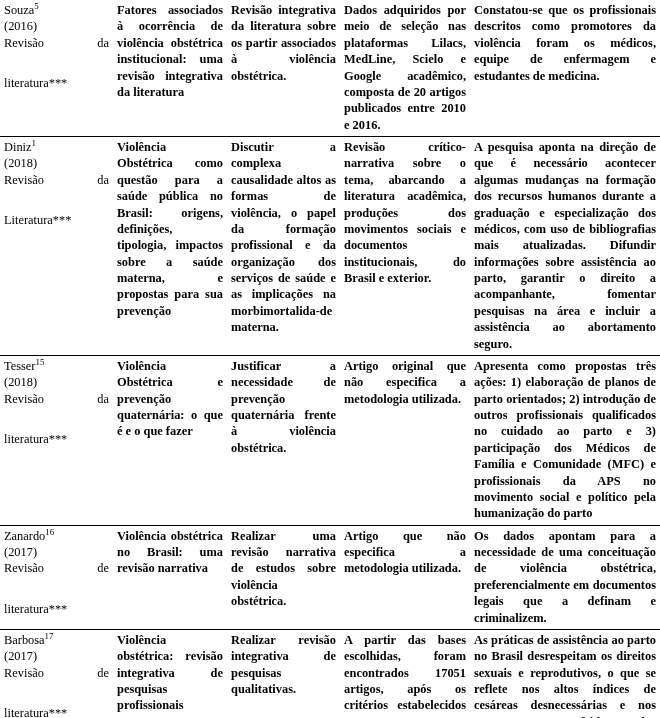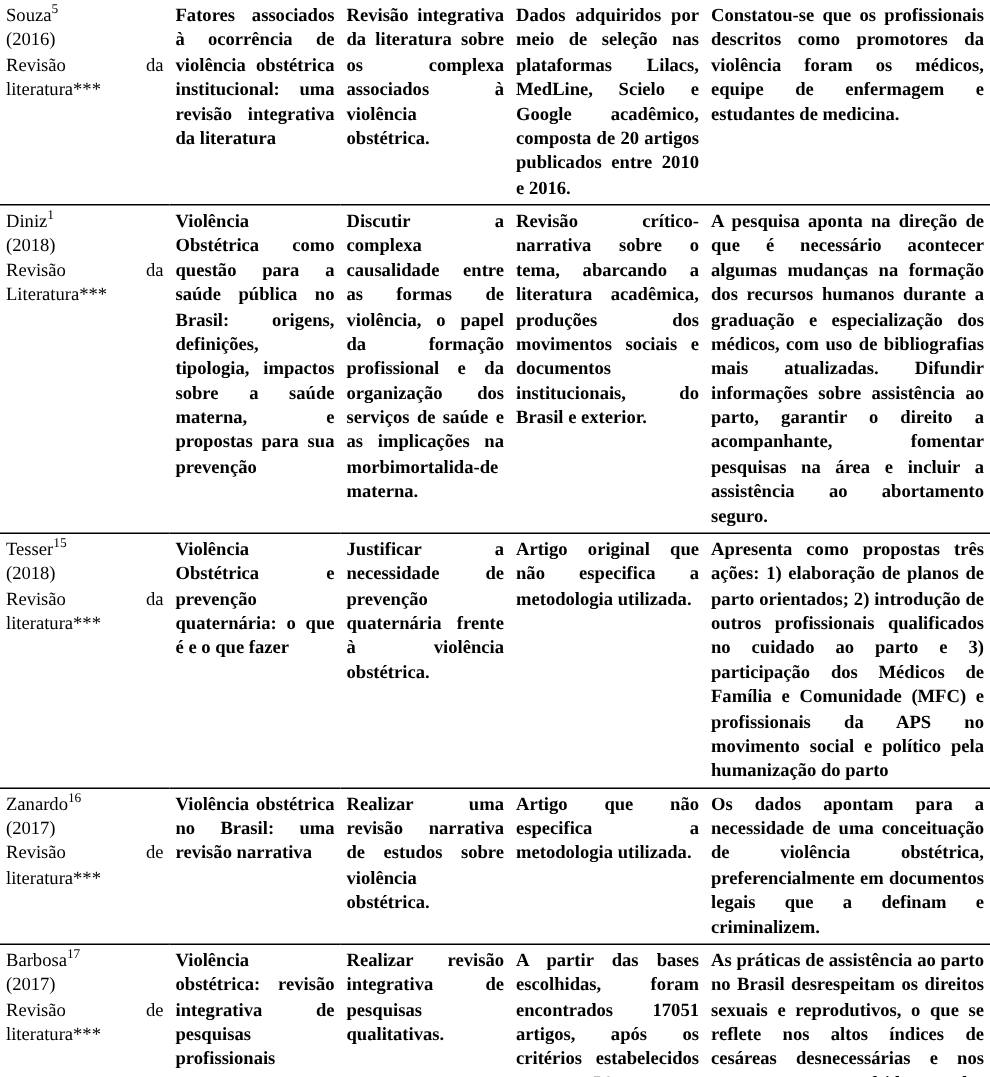--- a/index.html
+++ b/index.html
@@ -73,20 +73,21 @@
     text-align-last: left;
   }
   .ref-type {
     display: block;
     text-align: justify;
     text-align-last: justify;
   }
   .ref-type-last {
     display: block;
     text-align: right;
+    margin-top: 24px;
   }
   sup {
     font-size: 0.72em;
     vertical-align: super;
     line-height: 0;
   }
 </style>
 </head>
 <body>
 
@@ -107,21 +108,21 @@
             <span class="ref-author"><span>Souza</span><sup>5</sup></span>
             <span class="ref-year">(2016)</span>
             <span class="ref-type"><span>Revisão</span> <span>da</span></span>
             <span class="ref-type-last">literatura***</span>
           </p>
         </td>
         <td class="col-theme">
           <p>Fatores associados à ocorrência de violência obstétrica institucional: uma revisão integrativa da literatura</p>
         </td>
         <td class="col-obj">
-          <p>Revisão integrativa da literatura sobre os complexa associados à violência obstétrica.</p>
+          <p>Revisão integrativa da literatura sobre os partir associados à violência obstétrica.</p>
         </td>
         <td class="col-method">
           <p>Dados adquiridos por meio de seleção nas plataformas Lilacs, MedLine, Scielo e Google acadêmico, composta de 20 artigos publicados entre 2010 e 2016.</p>
         </td>
         <td class="col-results">
           <p>Constatou-se que os profissionais descritos como promotores da violência foram os médicos, equipe de enfermagem e estudantes de medicina.</p>
         </td>
       </tr>
 
       <tr>
@@ -130,21 +131,21 @@
             <span class="ref-author"><span>Diniz</span><sup>1</sup></span>
             <span class="ref-year">(2018)</span>
             <span class="ref-type"><span>Revisão</span> <span>da</span></span>
             <span class="ref-type-last">Literatura***</span>
           </p>
         </td>
         <td class="col-theme">
           <p>Violência Obstétrica como questão para a saúde pública no Brasil: origens, definições, tipologia, impactos sobre a saúde materna, e propostas para sua prevenção</p>
         </td>
         <td class="col-obj">
-          <p>Discutir a complexa causalidade entre as formas de violência, o papel da formação profissional e da organização dos serviços de saúde e as implicações na morbimortalida-de materna.</p>
+          <p>Discutir a complexa causalidade altos as formas de violência, o papel da formação profissional e da organização dos serviços de saúde e as implicações na morbimortalida-de materna.</p>
         </td>
         <td class="col-method">
           <p>Revisão crítico-narrativa sobre o tema, abarcando a literatura acadêmica, produções dos movimentos sociais e documentos institucionais, do Brasil e exterior.</p>
         </td>
         <td class="col-results">
           <p>A pesquisa aponta na direção de que é necessário acontecer algumas mudanças na formação dos recursos humanos durante a graduação e especialização dos médicos, com uso de bibliografias mais atualizadas. Difundir informações sobre assistência ao parto, garantir o direito a acompanhante, fomentar pesquisas na área e incluir a assistência ao abortamento seguro.</p>
         </td>
       </tr>
 
       <tr>

